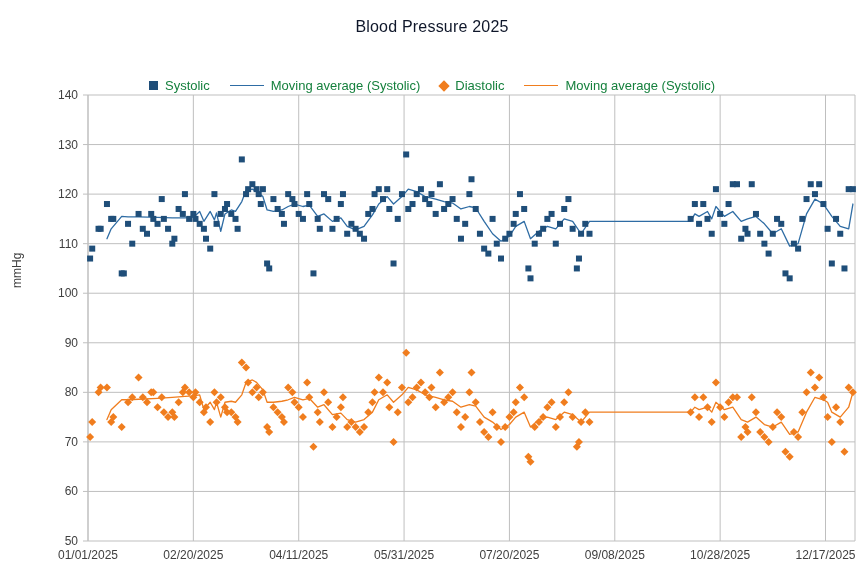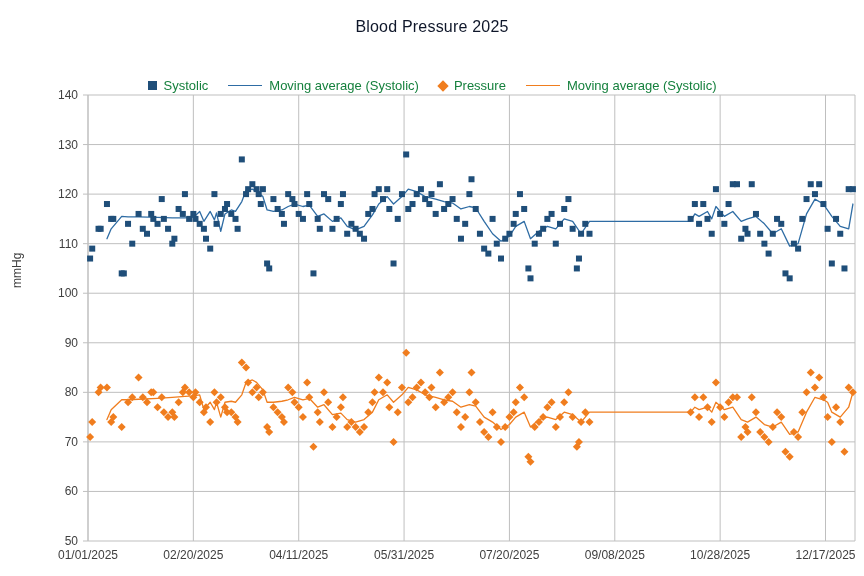--- a/index.html
+++ b/index.html
@@ -95,21 +95,21 @@
     <div class="legend-item">
       <span class="lg-swatch-square"></span>
       <span>Systolic</span>
     </div>
     <div class="legend-item">
       <span class="lg-swatch-line"></span>
       <span>Moving average (Systolic)</span>
     </div>
     <div class="legend-item">
       <span class="lg-swatch-diamond"></span>
-      <span>Pressure</span>
+      <span>Diastolic</span>
     </div>
     <div class="legend-item">
       <span class="lg-swatch-line orange"></span>
       <span>Moving average (Systolic)</span>
     </div>
   </div>
 
   <div class="axis-label-y">mmHg</div>
 
   <svg id="plot-svg" width="864" height="576">

